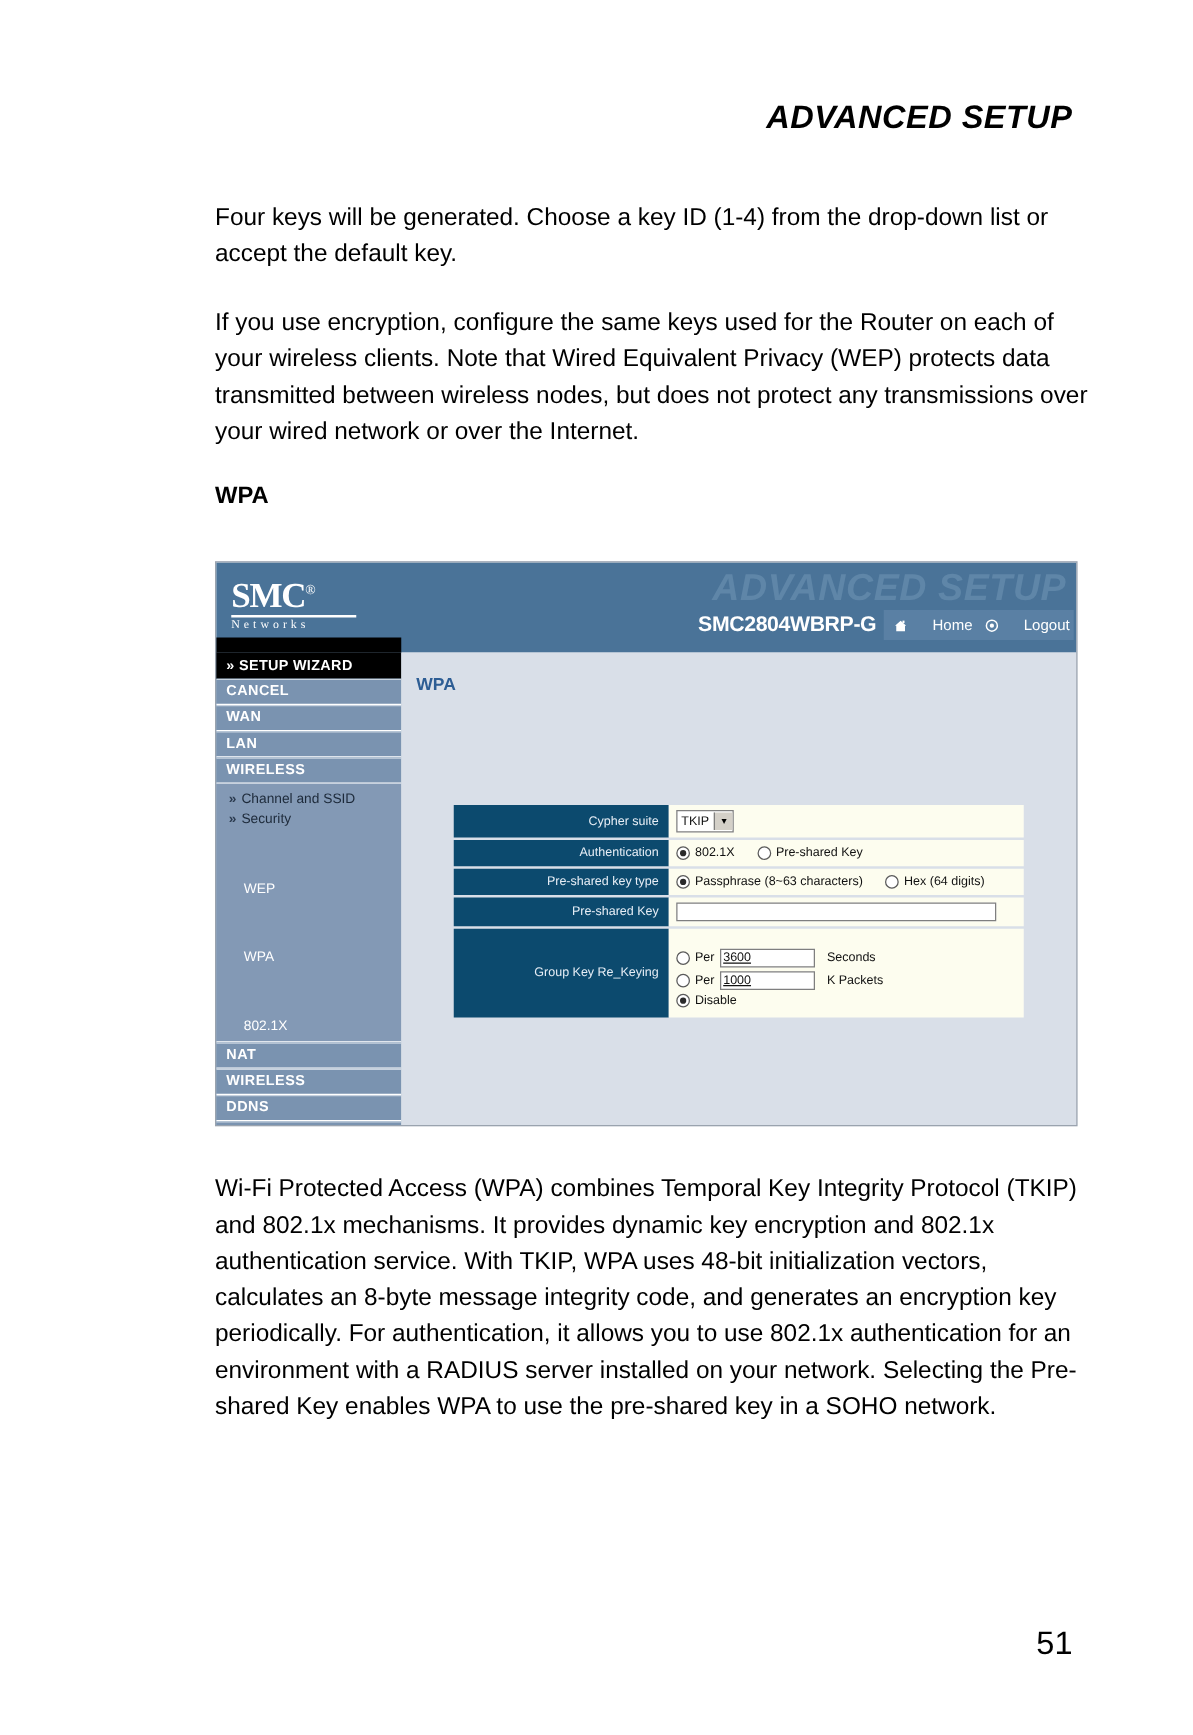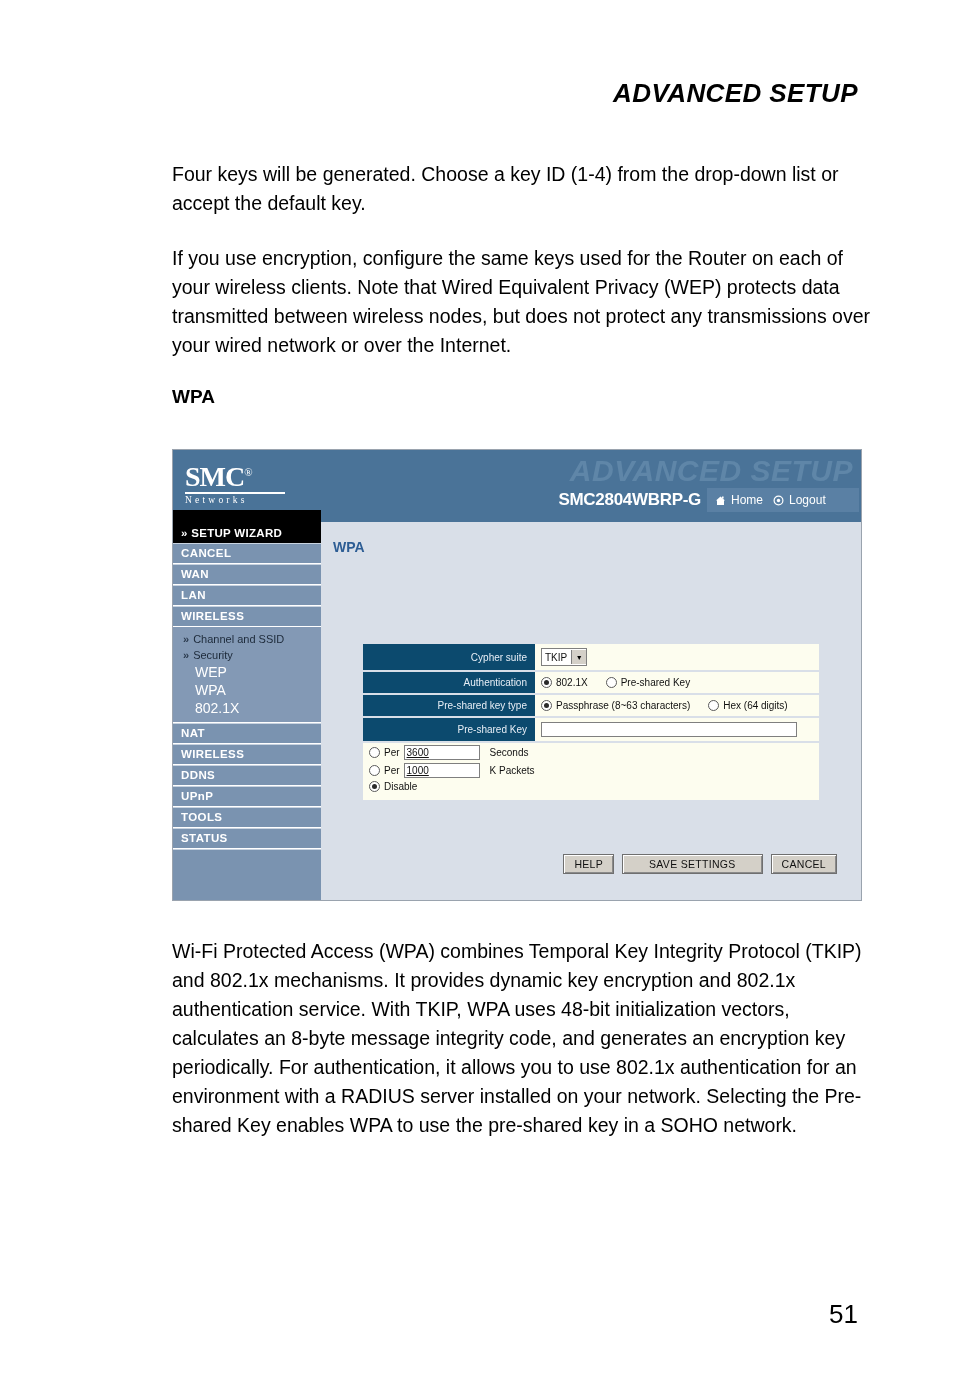--- a/index.html
+++ b/index.html
@@ -128,21 +128,21 @@
     background: #5a80a4;
     display: flex;
     align-items: center;
     gap: 10px;
     padding-left: 8px;
     box-sizing: border-box;
   }
   .navbtn {
     display: flex;
     align-items: center;
-    gap: 5px;
+    gap: 20px;
     font-size: 12px;
     color: #ffffff;
   }
   .ico {
     display: inline-block;
     width: 11px;
     height: 11px;
     position: relative;
   }
   .ico-home svg, .ico-logout svg { display: block; }
@@ -190,23 +190,24 @@
     padding: 4px 0 5px 0;
     border-bottom: 1px solid #ffffff;
   }
   .sub-item {
     font-size: 11px;
     color: #1d2a3a;
     padding: 2px 0 2px 10px;
   }
   .sub-item .chev { margin-right: 4px; color: #2b3b4f; font-weight: bold; }
   .sub-leaf {
-    font-size: 14px;
+    font-size: 11px;
     color: #ffffff;
     padding: 1px 0 1px 22px;
+    margin-top: 41px;
   }
   .side-tail {
     background: #7a93b0;
     border-top: 1px solid #c8d3e0;
     height: 26px;
   }
 
   
   .content {
     position: absolute;
@@ -260,21 +261,21 @@
   .fval {
     flex: 1;
     background: #fdfdef;
     padding: 4px 0 4px 6px;
     box-sizing: border-box;
     display: flex;
     align-items: center;
     font-size: 10px;
     color: #111;
   }
-  .fval.tall { display: block; padding-top: 2px; padding-bottom: 5px; }
+  .fval.tall { display: block; padding-top: 16px; padding-bottom: 5px; }
 
   .sel {
     display: inline-flex;
     align-items: center;
     border: 1px solid #7f7f7f;
     background: #ffffff;
     font-size: 10px;
     height: 16px;
     padding-left: 3px;
   }
@@ -482,20 +483,21 @@
       </div>
 
       <div class="frow">
         <div class="flabel">Pre-shared Key</div>
         <div class="fval">
           <div class="txtinput txt-wide"></div>
         </div>
       </div>
 
       <div class="frow">
+        <div class="flabel">Group Key Re_Keying</div>
         <div class="fval tall">
 
           <div class="keyrow">
             <span class="radio"></span>
             <span class="lbl">Per</span>
             <span class="txtinput txt-small">3600</span>
             <span class="unit">Seconds</span>
           </div>
 
           <div class="keyrow">
@@ -507,25 +509,20 @@
 
           <div class="keyrow">
             <span class="radio on"></span>
             <span>Disable</span>
           </div>
 
         </div>
       </div>
     </div>
 
-    <div class="btnbar">
-      <button class="btn">HELP</button>
-      <button class="btn btn-wide">SAVE SETTINGS</button>
-      <button class="btn">CANCEL</button>
-    </div>
   </div>
 </div>
 
 <div class="body-col" style="top:937px;">
   <p class="para">Wi-Fi Protected Access (WPA) combines Temporal Key Integrity Protocol (TKIP) and 802.1x mechanisms. It provides dynamic key encryption and 802.1x authentication service. With TKIP, WPA uses 48-bit initialization vectors, calculates an 8-byte message integrity code, and generates an encryption key periodically. For authentication, it allows you to use 802.1x authentication for an environment with a RADIUS server installed on your network. Selecting the Pre-shared Key enables WPA to use the pre-shared key in a SOHO network.</p>
 </div>
 
 <div class="pageno">51</div>
 
 </body></html>

